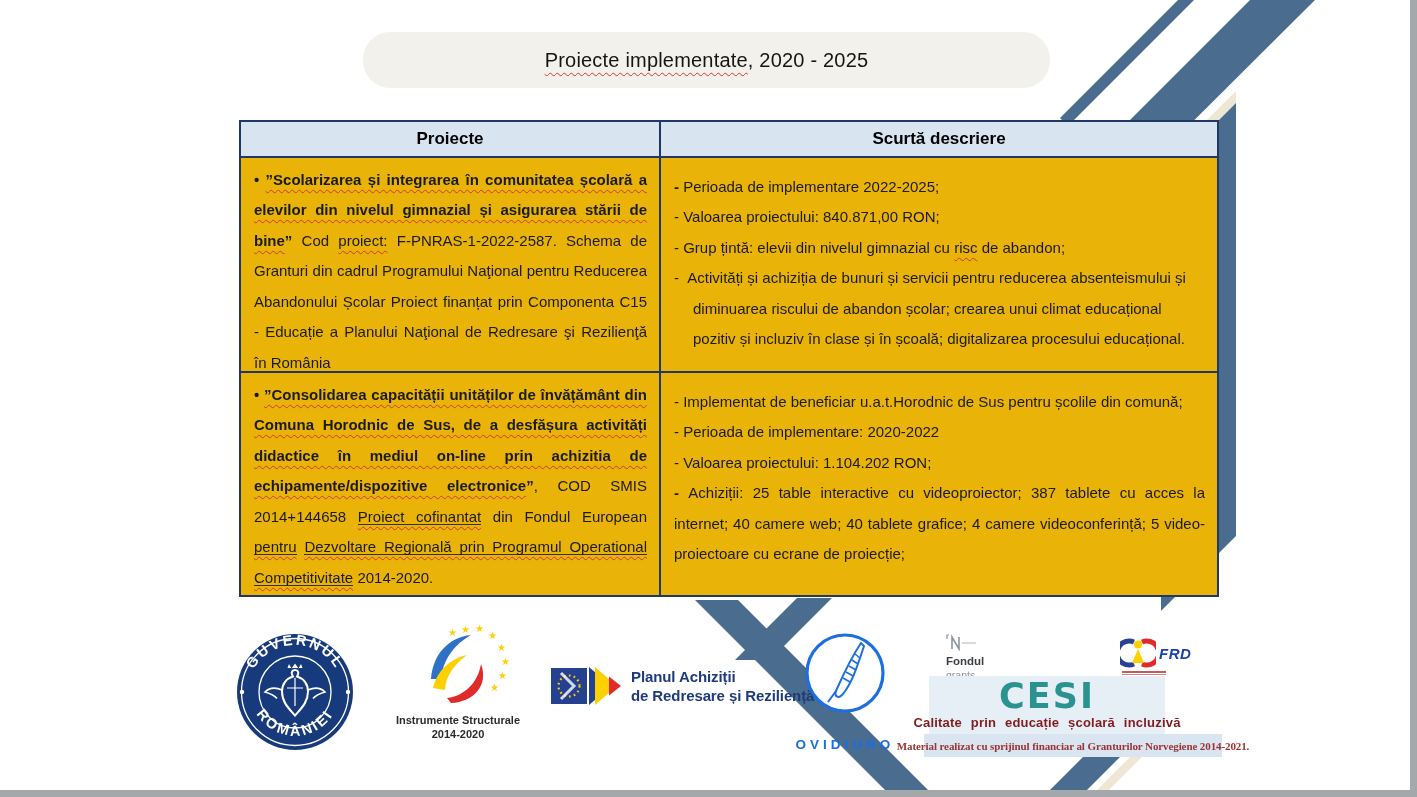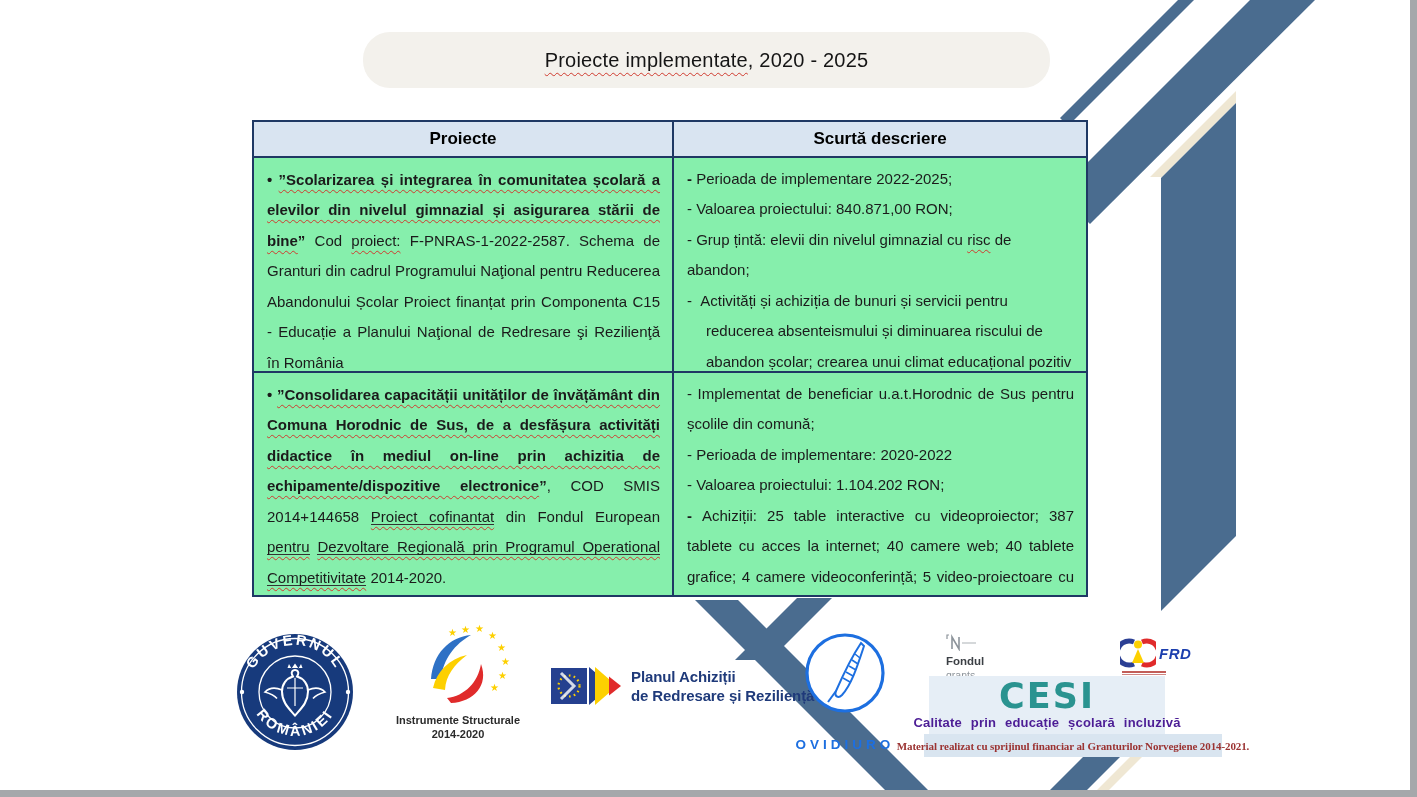--- a/index.html
+++ b/index.html
@@ -12,33 +12,33 @@
   .deco{position:absolute;left:0;top:0;z-index:1;}
   
   .title-box{
     position:absolute;left:363px;top:32px;width:687px;height:56px;z-index:2;
     background:#f3f1ec;border-radius:27px;display:flex;align-items:center;justify-content:center;
   }
   .title-box .t{font-size:20px;color:#151515;letter-spacing:.2px;}
   .t-wavy{text-decoration:underline;text-decoration-style:wavy;text-decoration-color:#cf3a2e;text-decoration-thickness:1px;text-underline-offset:5px;}
   
   .ptable{
-    position:absolute;left:252px;top:120px;width:836px;height:477px;z-index:2;
-    background:#86efac;border:2.5px solid #1f3864;box-sizing:border-box;
+    position:absolute;left:239px;top:120px;width:980px;height:477px;z-index:2;
+    background:#eab308;border:2.5px solid #1f3864;box-sizing:border-box;
     display:grid;grid-template-columns:418px 1fr;grid-template-rows:36px 215px 1fr;
   }
   .th{
     background:#d9e4f1;border-bottom:2.5px solid #1f3864;
     display:flex;align-items:center;justify-content:center;
     font-weight:bold;font-size:17px;color:#000;
   }
   .col-r{border-left:2px solid #1f3864;}
   .td{font-size:15px;color:#1b1b1b;line-height:2.03;overflow:hidden;}
   .td-l{padding:7px 12px 0 13px;text-align:justify;}
-  .td-r{padding:6px 12px 0 13px;}
+  .td-r{padding:14px 12px 0 13px;}
   .row1{border-bottom:2px solid #1f3864;}
   .cell-line{margin:0;}
   .just{text-align:justify;}
   .hang{padding-left:19px;text-indent:-19px;}
   .b{font-weight:bold;}
   .wavy{text-decoration:underline;text-decoration-style:wavy;text-decoration-color:#cf3a2e;text-decoration-thickness:1px;text-underline-offset:4px;}
   .ul{background-image:linear-gradient(#333,#333);background-size:100% 1px;background-repeat:repeat-x;background-position:0 100%;}
   
   .logo{position:absolute;z-index:3;}
   #gov-seal{left:233px;top:630px;}
@@ -58,21 +58,21 @@
   #frd .fl2{width:44px;height:1px;background:#b3342e;margin:1.5px 0 0 2px;opacity:.6;}
   #cesi-panel{
     left:929px;top:676px;width:236px;height:58px;background:#e6eef6;
     display:flex;flex-direction:column;align-items:center;justify-content:center;
   }
   #cesi-panel .ct{
     font-family:"DejaVu Sans", sans-serif;font-size:35px;font-weight:800;
     color:#2a9390;letter-spacing:2px;line-height:.95;
   }
   #cesi-panel .cs{
-    font-size:13px;font-weight:bold;color:#4c1d95;white-space:nowrap;
+    font-size:13px;font-weight:bold;color:#7f1d1d;white-space:nowrap;
     word-spacing:5px;letter-spacing:.2px;margin-top:1px;
   }
   #cesi-note{
     left:924px;top:734px;width:298px;height:23px;background:#d9e5f0;
     display:flex;align-items:center;justify-content:center;
     font-family:"Liberation Serif", serif;font-weight:bold;font-size:11px;
     color:#9b3332;letter-spacing:-.1px;white-space:nowrap;
   }
   
   .edge-right{position:absolute;right:0;top:0;width:7px;height:797px;background:#a5a8ab;z-index:5;}

